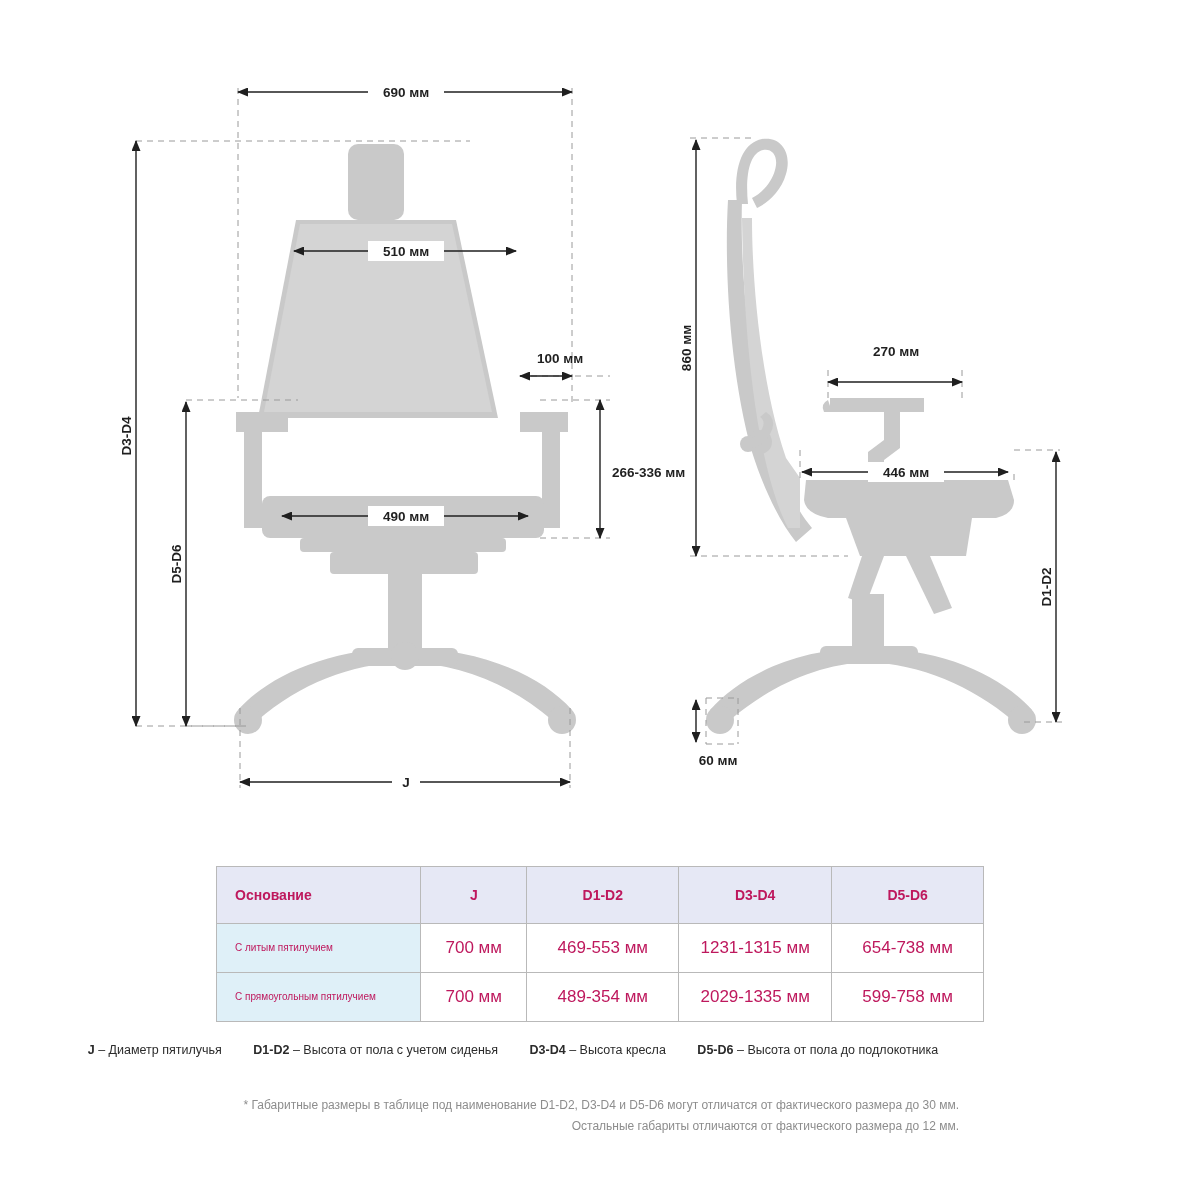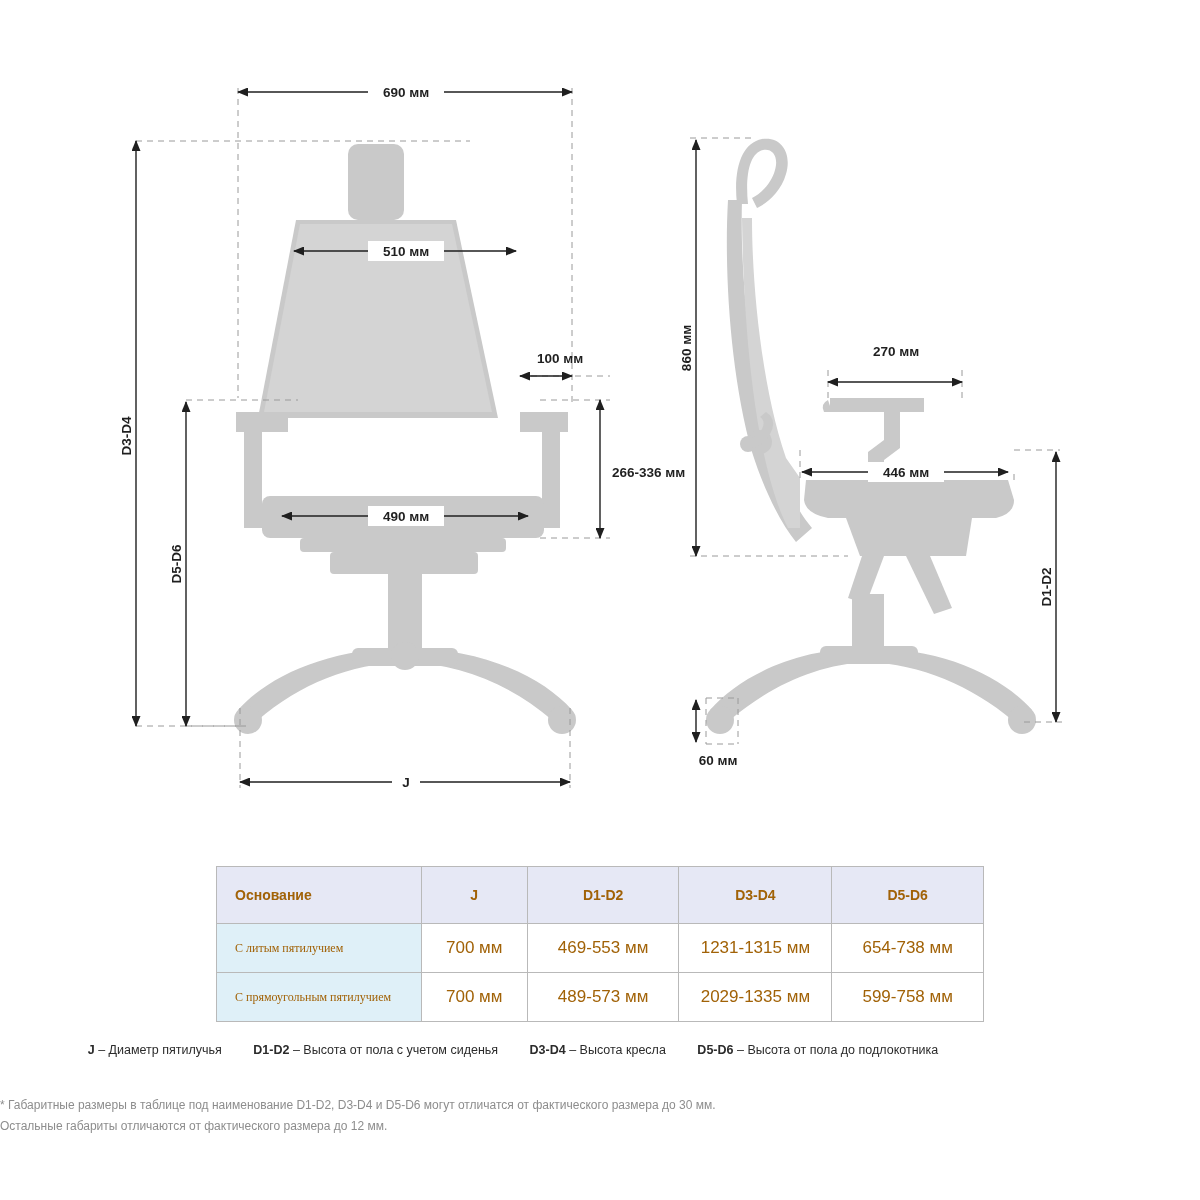--- a/index.html
+++ b/index.html
@@ -45,39 +45,38 @@
     top: 858px;
     width: 768px;
     border-collapse: collapse;
     font-size: 13px;
   }
   #spec-table th, #spec-table td {
     border: 1px solid #b9b9b9;
     height: 40px;
     text-align: center;
     font-weight: bold;
-    color: #a16207;
+    color: #be185d;
     padding: 4px 6px;
   }
   #spec-table thead th {
     background: #e6e8f5;
     height: 48px;
     font-size: 14px;
   }
   #spec-table thead th.first-col,
   #spec-table tbody td.first-col {
     text-align: left;
     padding-left: 18px;
   }
   #spec-table tbody td.first-col {
     background: #dff0f8;
     font-weight: normal;
-    font-size: 12px;
+    font-size: 10px;
     line-height: 1.35;
-    font-family: Liberation Serif, serif;
   }
   #spec-table tbody td {
     background: #ffffff;
     font-weight: normal;
     font-size: 17px;
   }
   .col-first { width: 196px; }
   .col-j { width: 104px; }
   .col-d { width: 156px; }
 
@@ -93,21 +92,21 @@
   }
   #legend .item { display: inline-block; margin: 0 14px; white-space: nowrap; }
   #legend .code { font-weight: bold; }
 
   
   #footnote {
     position: absolute;
     left: 0;
     top: 1087px;
     width: 959px;
-    text-align: left;
+    text-align: right;
     font-size: 12px;
     color: #8d8d8d;
     line-height: 1.75;
   }
 </style>
 </head>
 <body>
 
 <div id="stage">
 
@@ -322,21 +321,21 @@
       <tr>
         <td class="first-col">С литым пятилучием</td>
         <td>700 мм</td>
         <td>469-553 мм</td>
         <td>1231-1315 мм</td>
         <td>654-738 мм</td>
       </tr>
       <tr>
         <td class="first-col">С прямоугольным пятилучием</td>
         <td>700 мм</td>
-        <td>489-573 мм</td>
+        <td>489-354 мм</td>
         <td>2029-1335 мм</td>
         <td>599-758 мм</td>
       </tr>
     </tbody>
   </table>
 
   <div id="legend">
     <span class="item"><span class="code">J</span><span> – Диаметр пятилучья</span></span>
     <span class="item"><span class="code">D1-D2</span><span> – Высота от пола с учетом сиденья</span></span>
     <span class="item"><span class="code">D3-D4</span><span> – Высота кресла</span></span>

